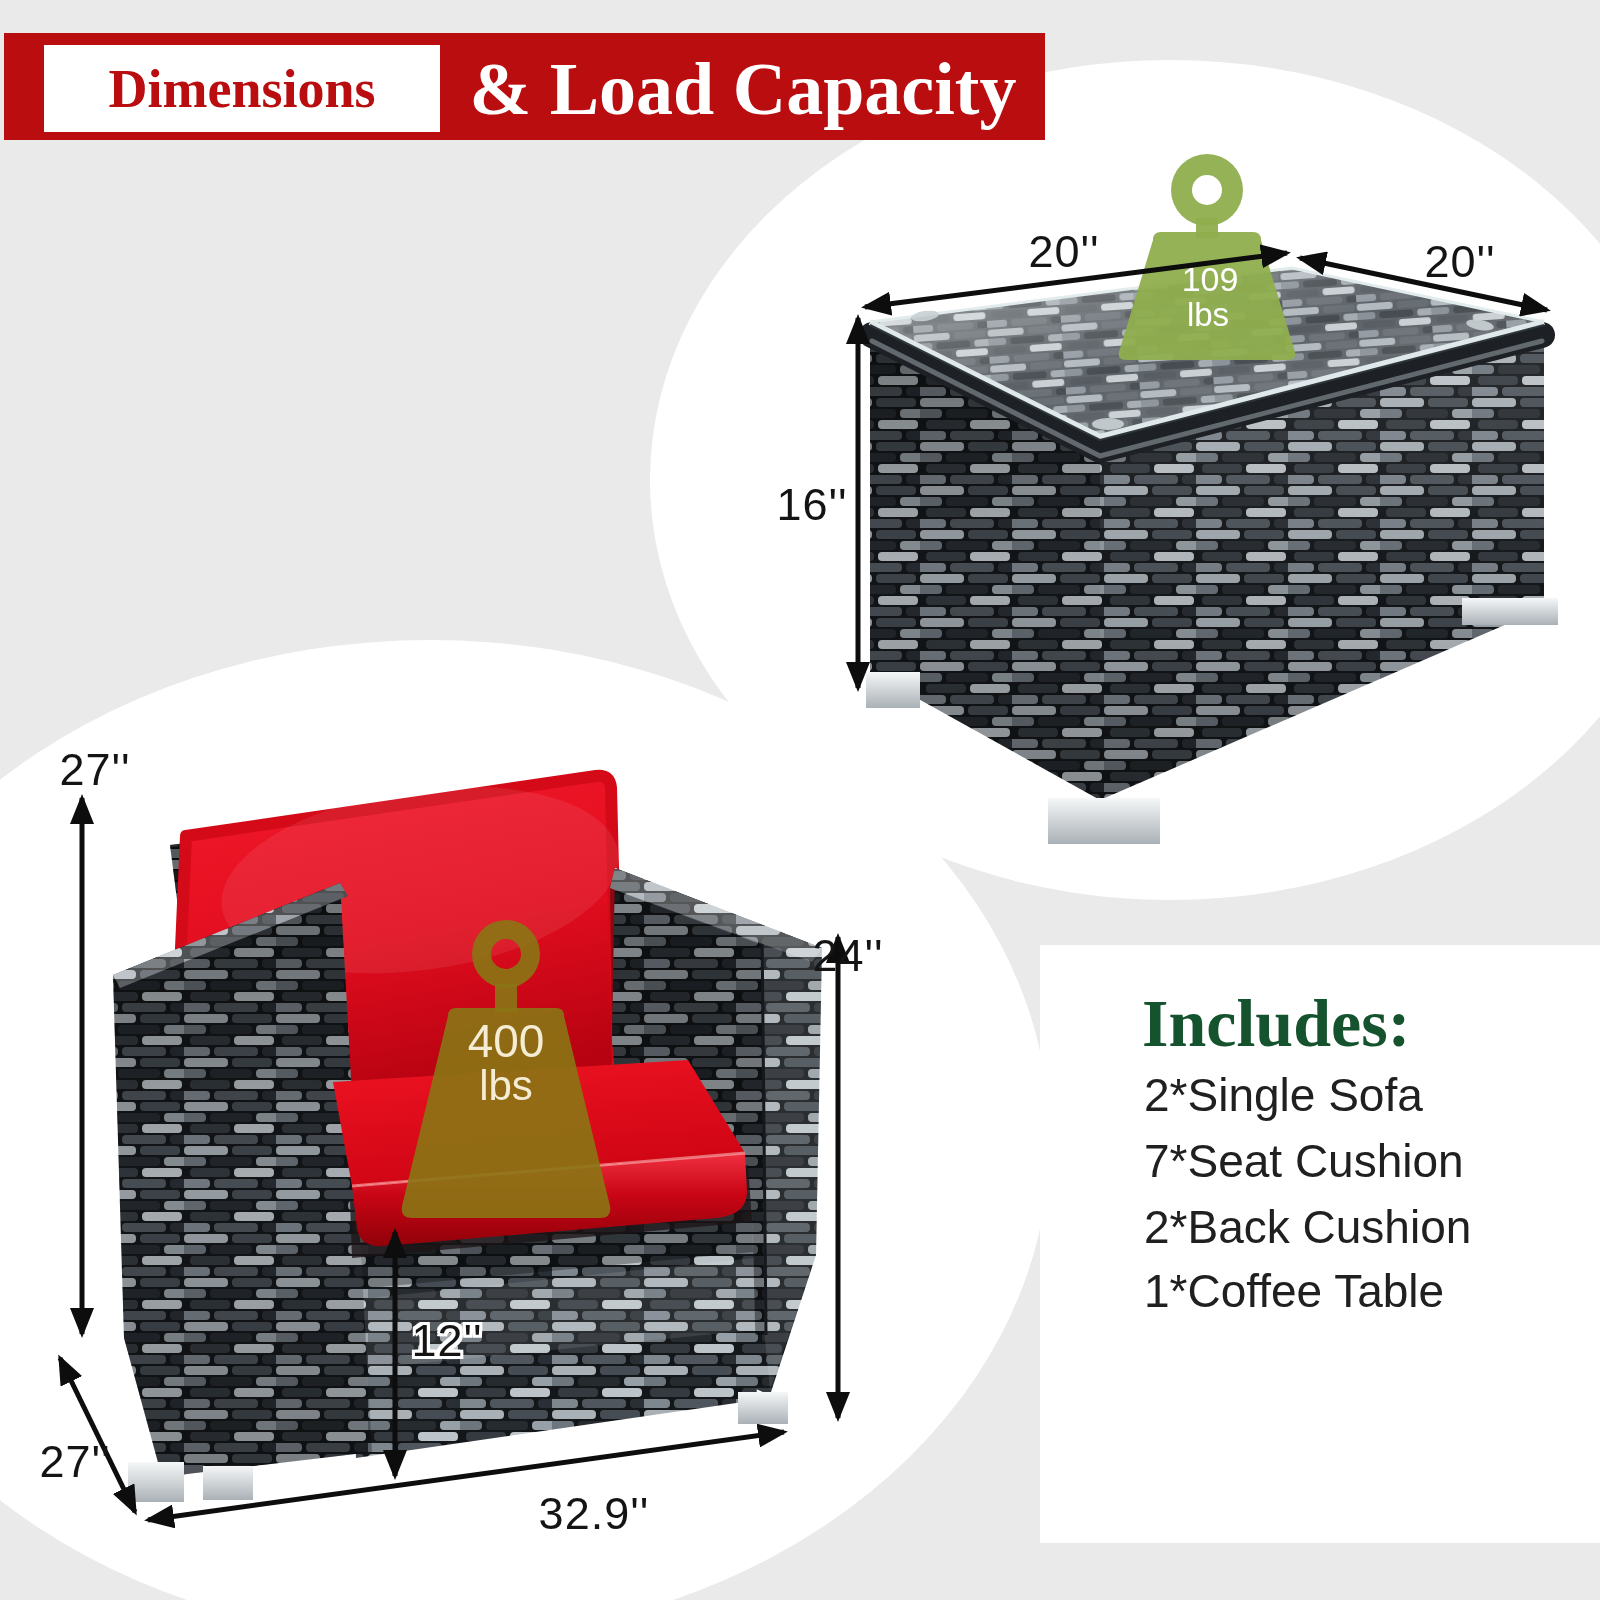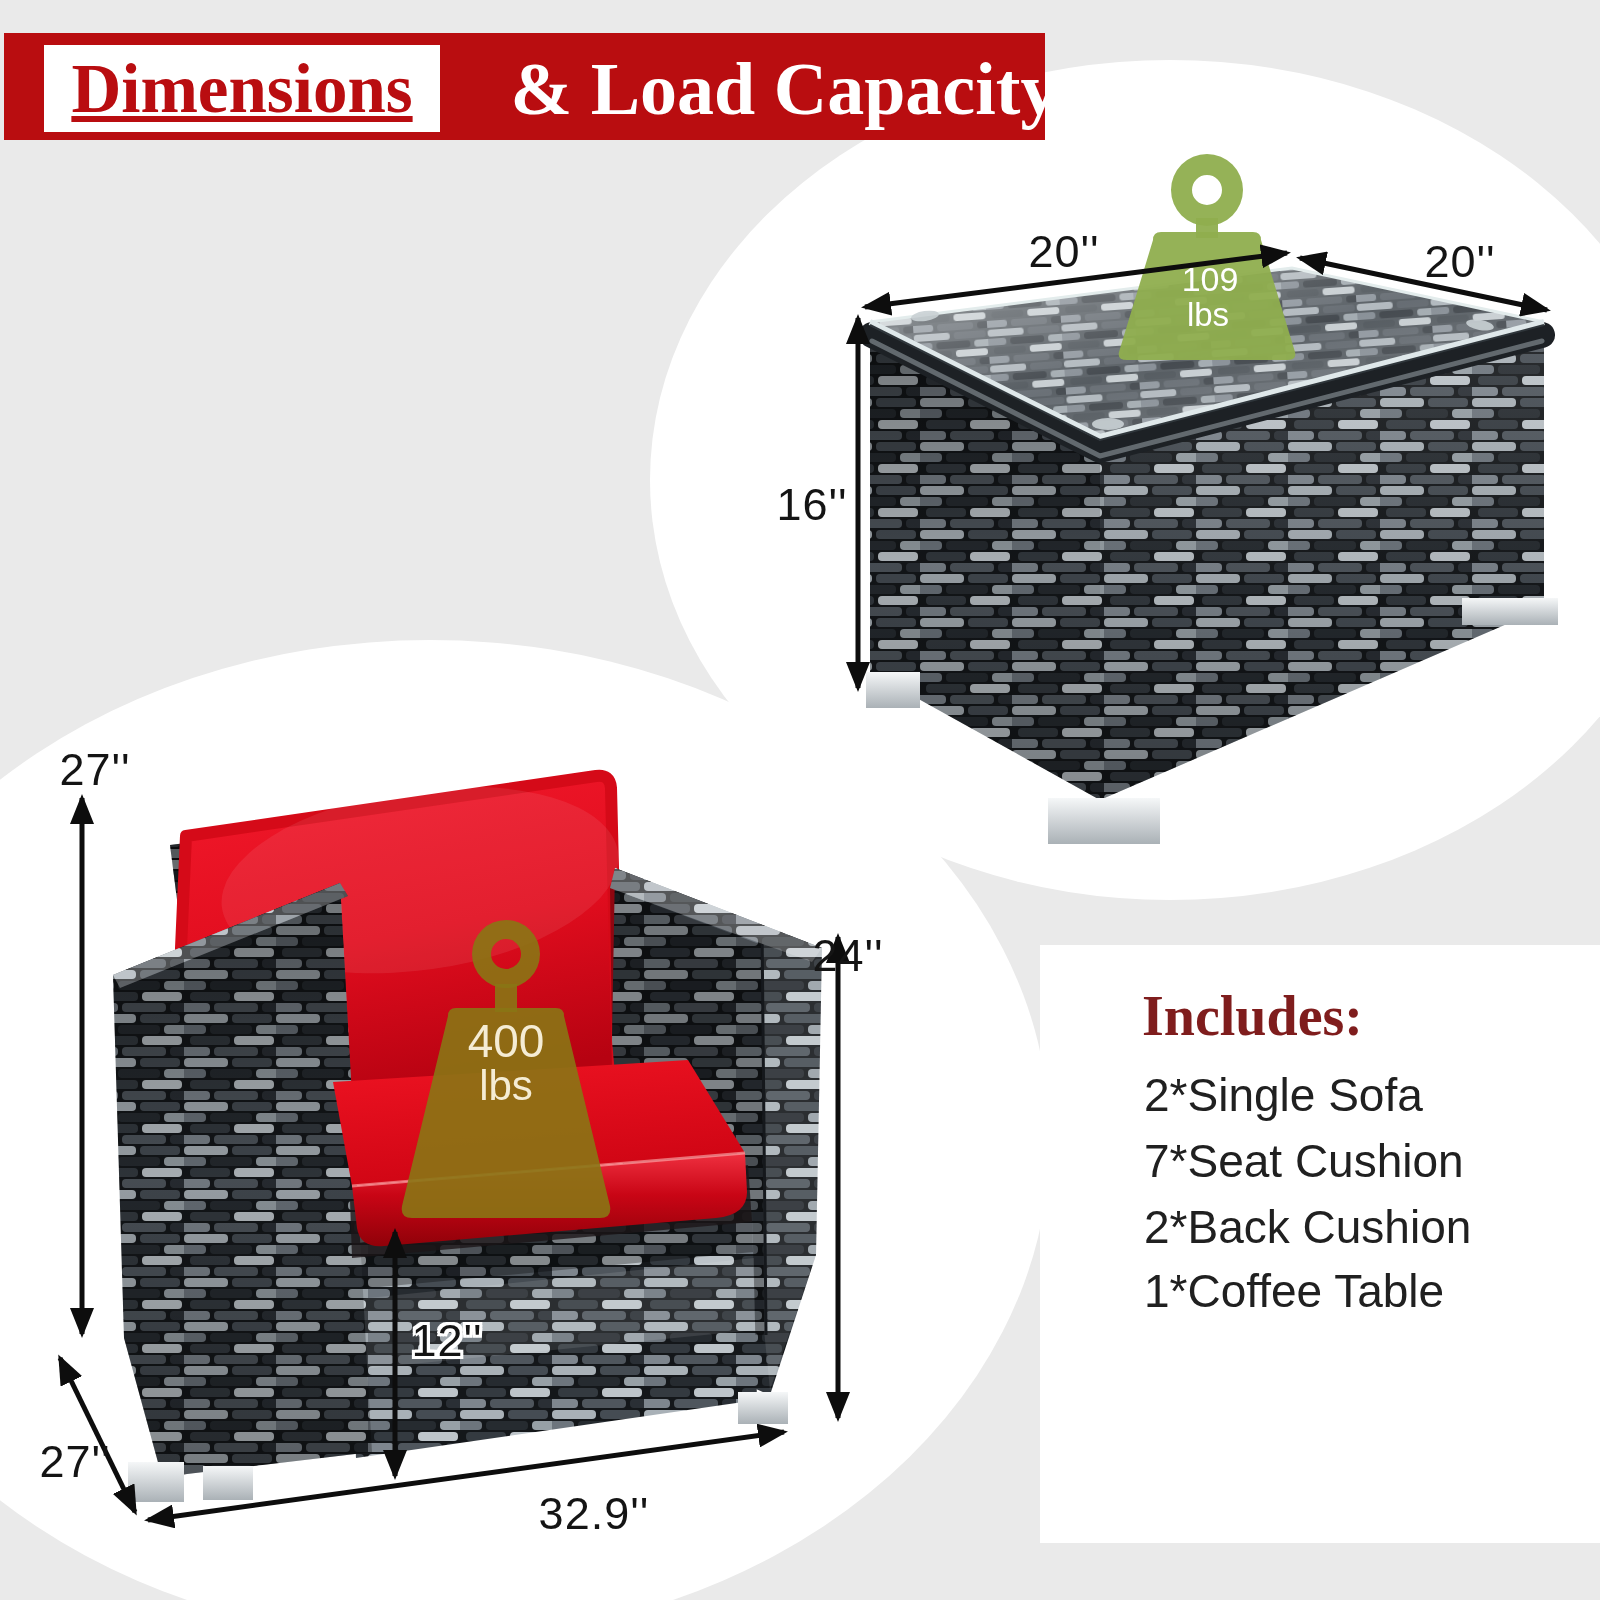--- a/index.html
+++ b/index.html
@@ -2,24 +2,24 @@
 <html><head>
 <meta charset="utf-8">
 <style>
   html,body{margin:0;padding:0;}
   body{width:1600px;height:1600px;background:#eaeaea;font-family:"Liberation Sans",sans-serif;position:relative;overflow:hidden;}
   .abs{position:absolute;}
   .dim{position:absolute;font-size:45px;color:#141414;text-align:center;letter-spacing:1px;white-space:nowrap;}
   .outlined{text-shadow:-3px -3px 0 #fff,3px -3px 0 #fff,-3px 3px 0 #fff,3px 3px 0 #fff,0 -3px 0 #fff,0 3px 0 #fff,-3px 0 0 #fff,3px 0 0 #fff;}
   .hdr-banner{position:absolute;left:4px;top:33px;width:1041px;height:107px;background:#b90d10;}
   .hdr-white{position:absolute;left:44px;top:45px;width:396px;height:87px;background:#ffffff;}
-  .hdr-t1{position:absolute;left:44px;top:45px;width:396px;height:87px;line-height:88px;text-align:center;font-family:"Liberation Serif",serif;font-weight:bold;font-size:69px;color:#b90d10;text-decoration:underline;}
-  .hdr-t2{position:absolute;left:440px;top:45px;width:606px;height:87px;line-height:88px;text-align:center;font-family:"Liberation Serif",serif;font-weight:bold;font-size:74px;color:#ffffff;margin-left:41px;}
+  .hdr-t1{position:absolute;left:44px;top:45px;width:396px;height:87px;line-height:88px;text-align:center;font-family:"Liberation Serif",serif;font-weight:bold;font-size:54px;color:#b90d10;}
+  .hdr-t2{position:absolute;left:440px;top:45px;width:606px;height:87px;line-height:88px;text-align:center;font-family:"Liberation Serif",serif;font-weight:bold;font-size:74px;color:#ffffff;}
   .inc-box{position:absolute;left:1040px;top:945px;width:560px;height:598px;background:#ffffff;}
-  .inc-title{position:absolute;left:1142px;top:984px;font-family:"Liberation Serif",serif;font-weight:bold;font-size:56px;color:#7f1d1d;}
+  .inc-title{position:absolute;left:1142px;top:984px;font-family:"Liberation Serif",serif;font-weight:bold;font-size:68px;color:#14532d;}
   .inc-item{position:absolute;left:1144px;font-size:46px;color:#202020;}
   .icotxt{position:absolute;text-align:center;color:#ffffff;}
 </style>
 </head>
 <body>
 
 <svg class="abs" width="1600" height="1600" viewBox="0 0 1600 1600" style="left:0;top:0">
   <defs>
     <pattern id="wv" width="92" height="44" patternUnits="userSpaceOnUse">
       <rect width="92" height="44" fill="#14171a"></rect>

